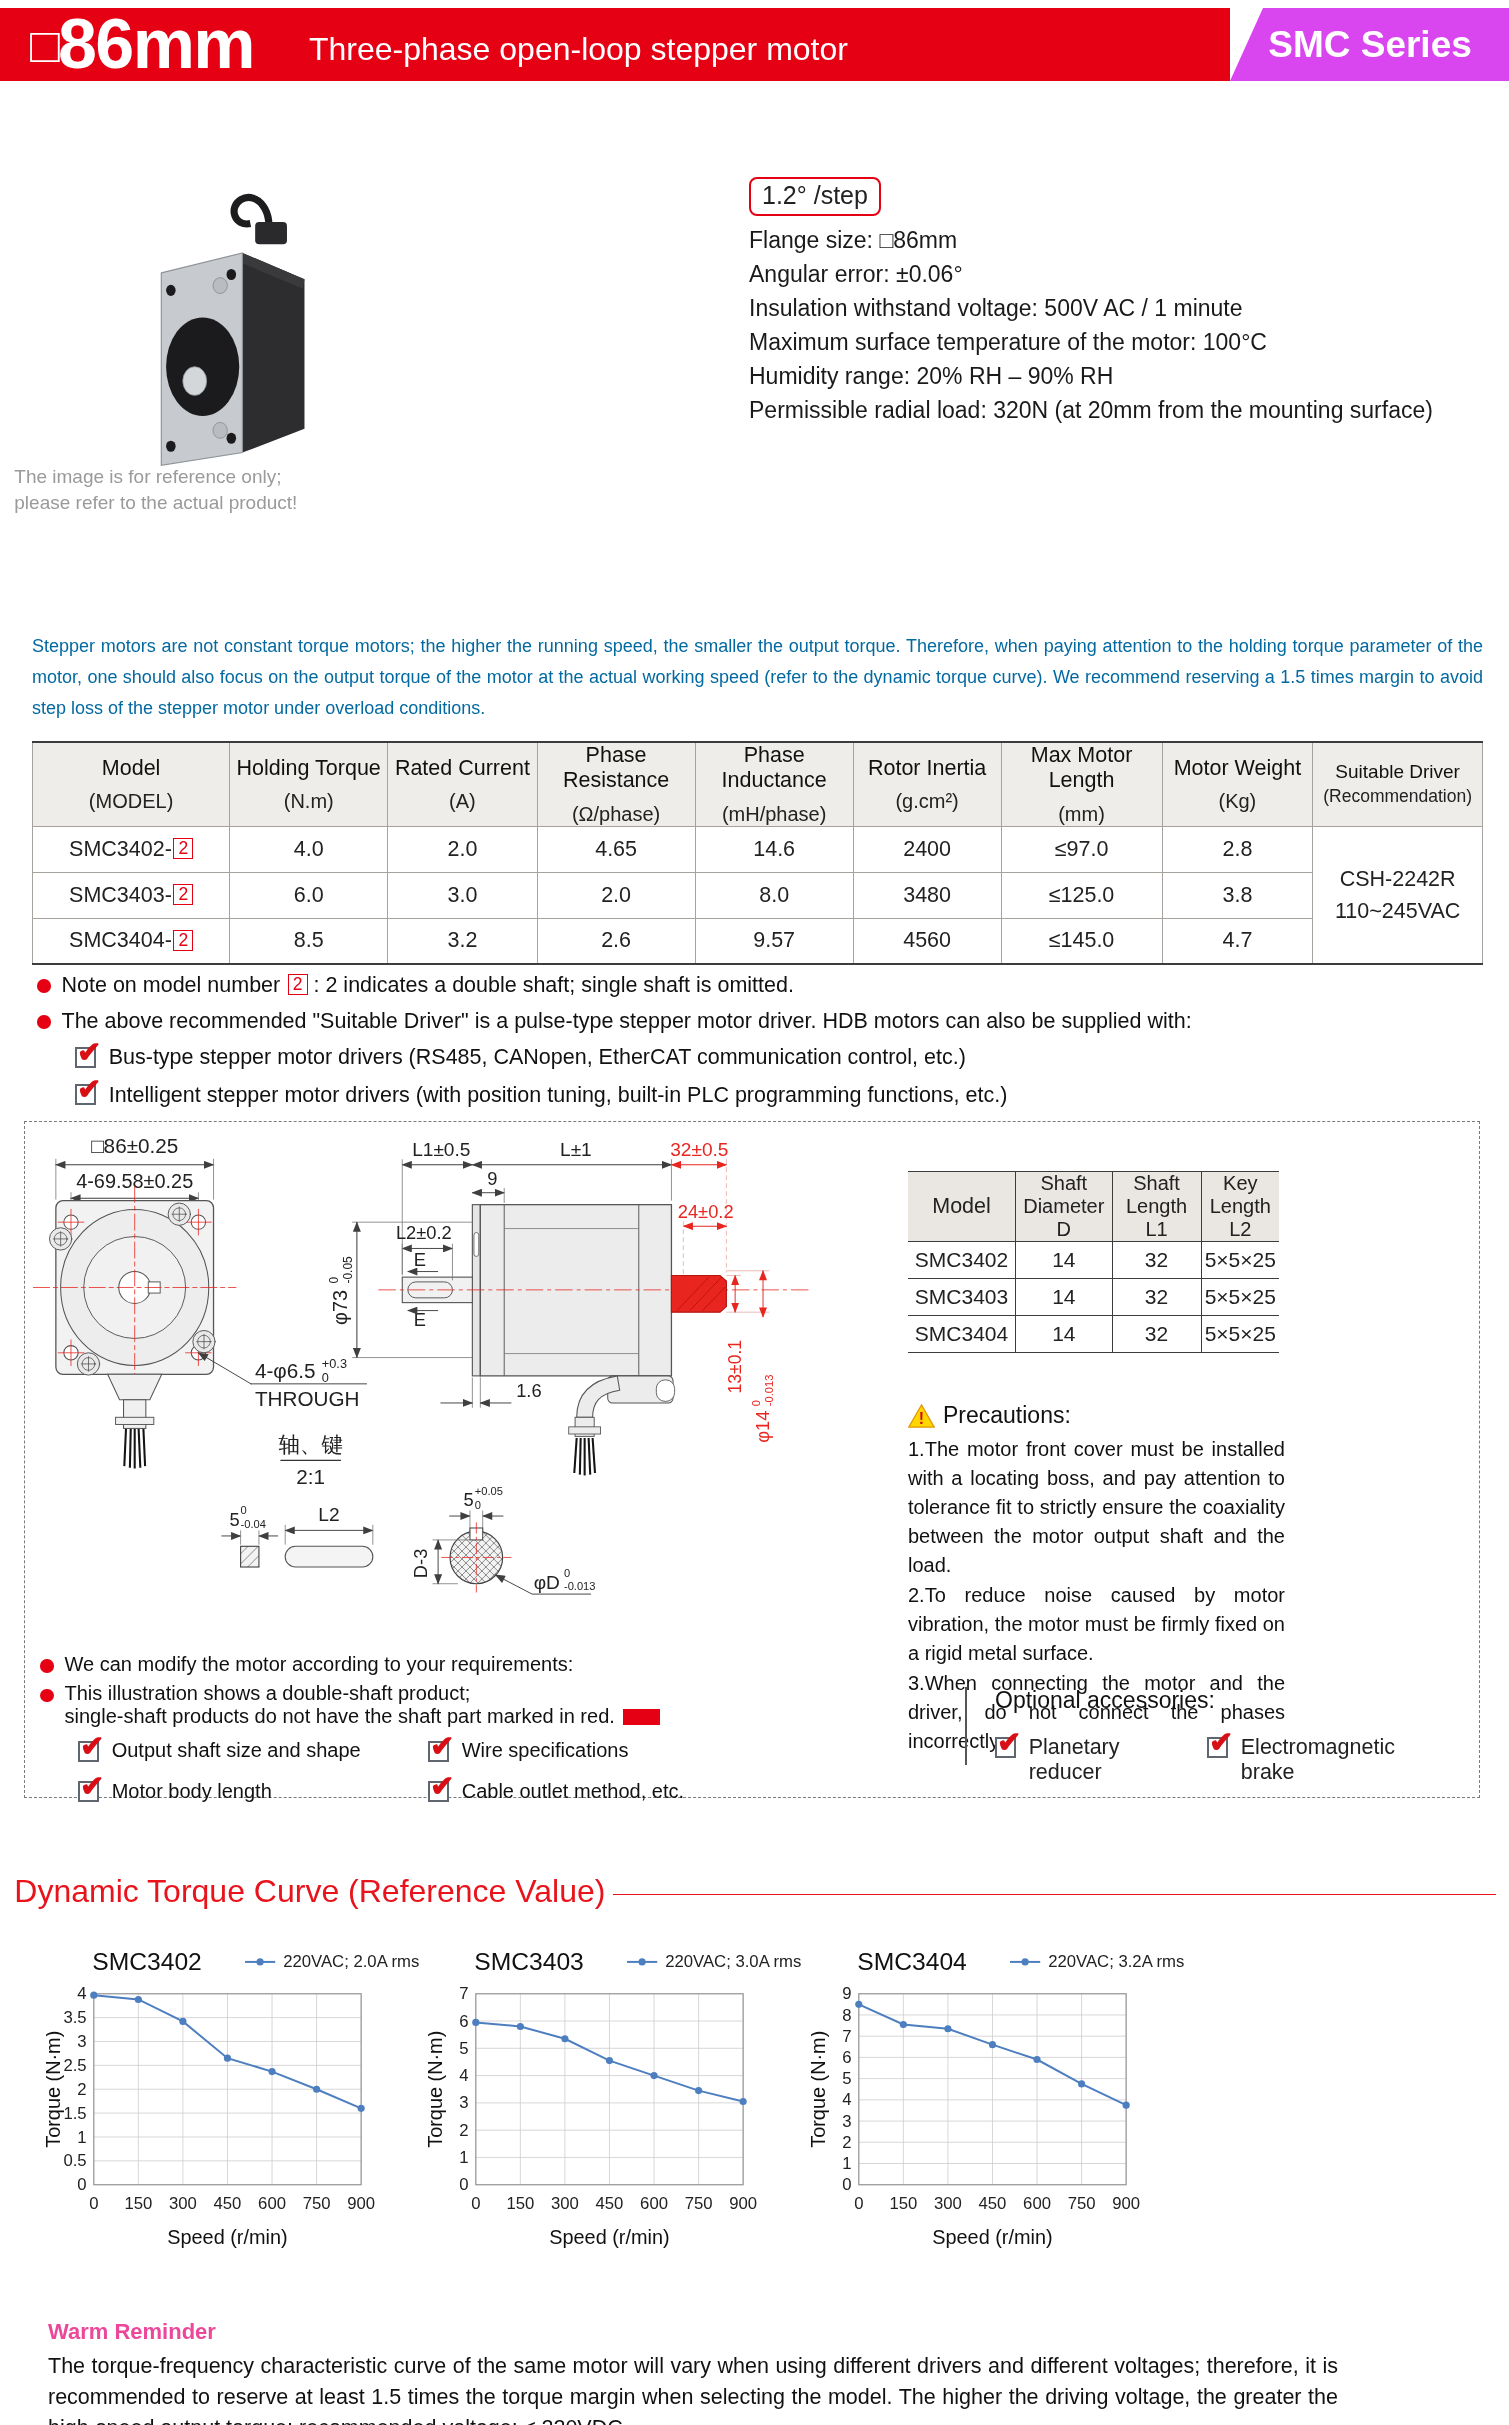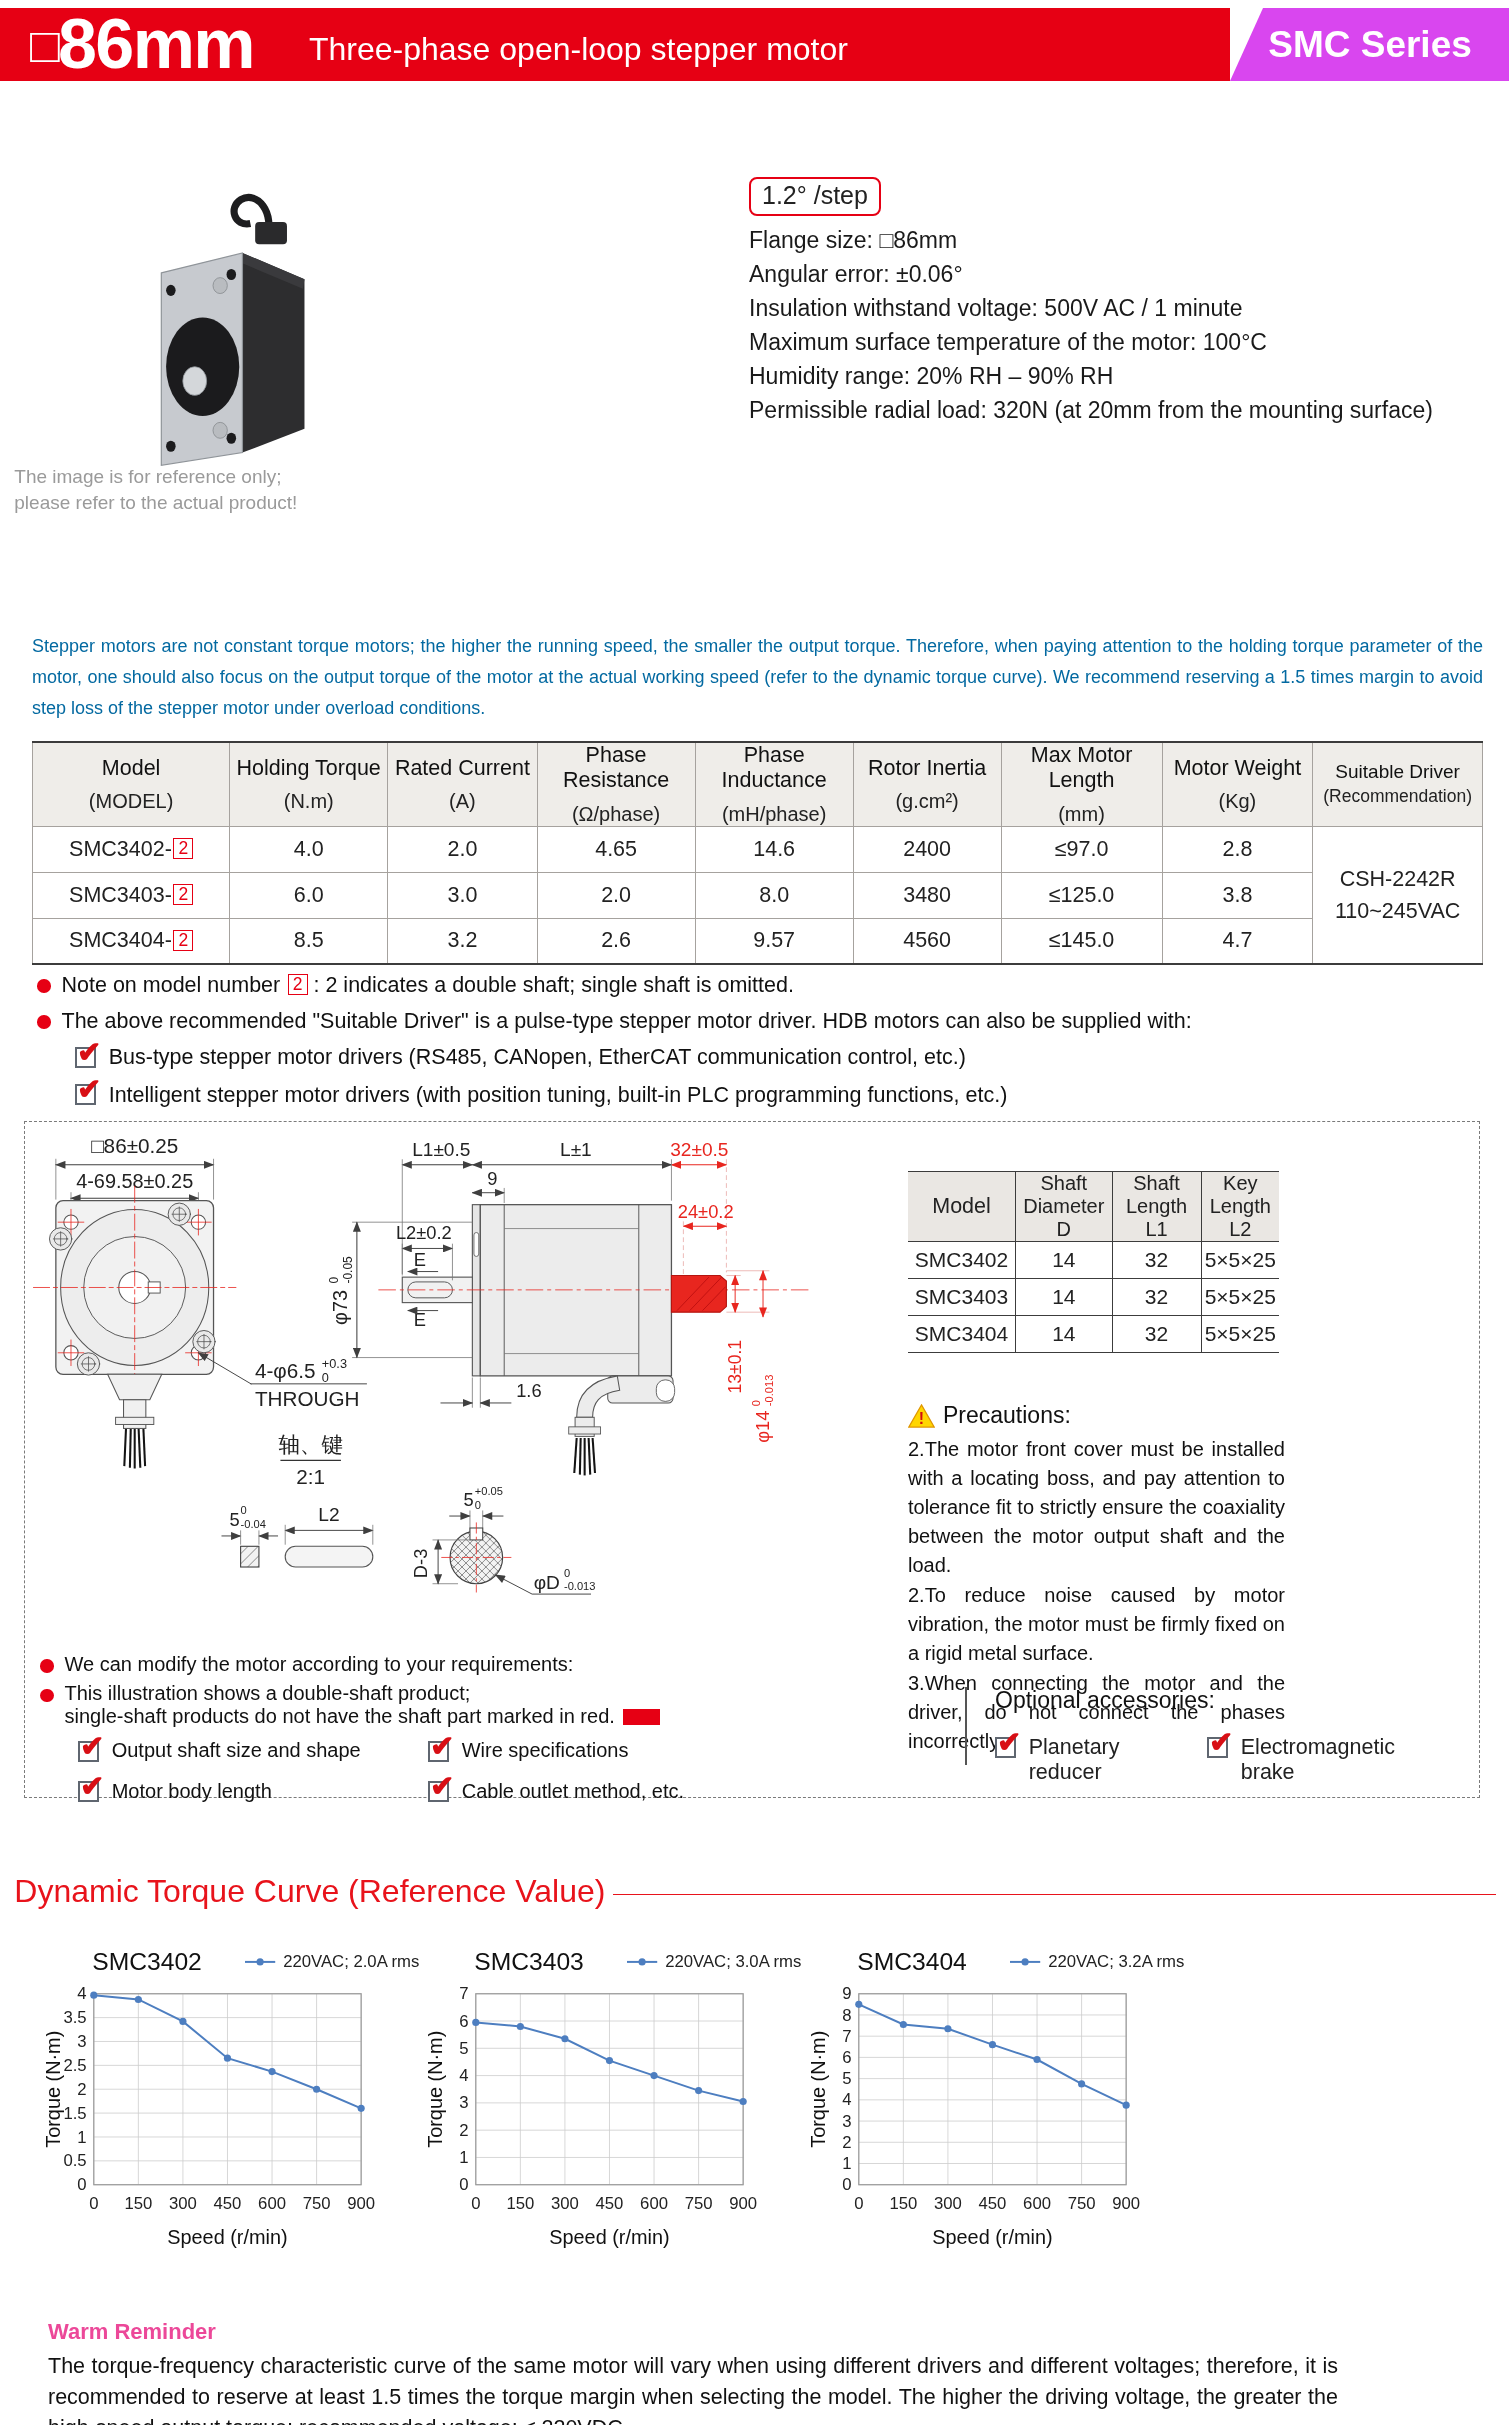--- a/index.html
+++ b/index.html
@@ -524,21 +524,21 @@
   </table>
 
   <div class="prec-title">
     <svg width="27" height="24" viewBox="0 0 34 30" style="font-size:29px">
       <polygon points="17,1 33,29 1,29" fill="#ffd600" stroke="#e09600" stroke-width="1.5"></polygon>
       <text x="17" y="25" text-anchor="middle" font-size="20" font-weight="bold" fill="#d20b10">!</text>
     </svg>
     <span>Precautions:</span>
   </div>
   <div class="prec-body">
-    <div>2.The motor front cover must be installed with a locating boss, and pay attention to tolerance fit to strictly ensure the coaxiality between the motor output shaft and the load.</div>
+    <div>1.The motor front cover must be installed with a locating boss, and pay attention to tolerance fit to strictly ensure the coaxiality between the motor output shaft and the load.</div>
     <div>2.To reduce noise caused by motor vibration, the motor must be firmly fixed on a rigid metal surface.</div>
     <div>3.When connecting the motor and the driver, do not connect the phases incorrectly.</div>
   </div>
 
   <div class="bnotes">
     <div class="nrow">
       <span class="bullet"></span>
       <span>We can modify the motor according to your requirements:</span>
     </div>
     <div class="nrow">

